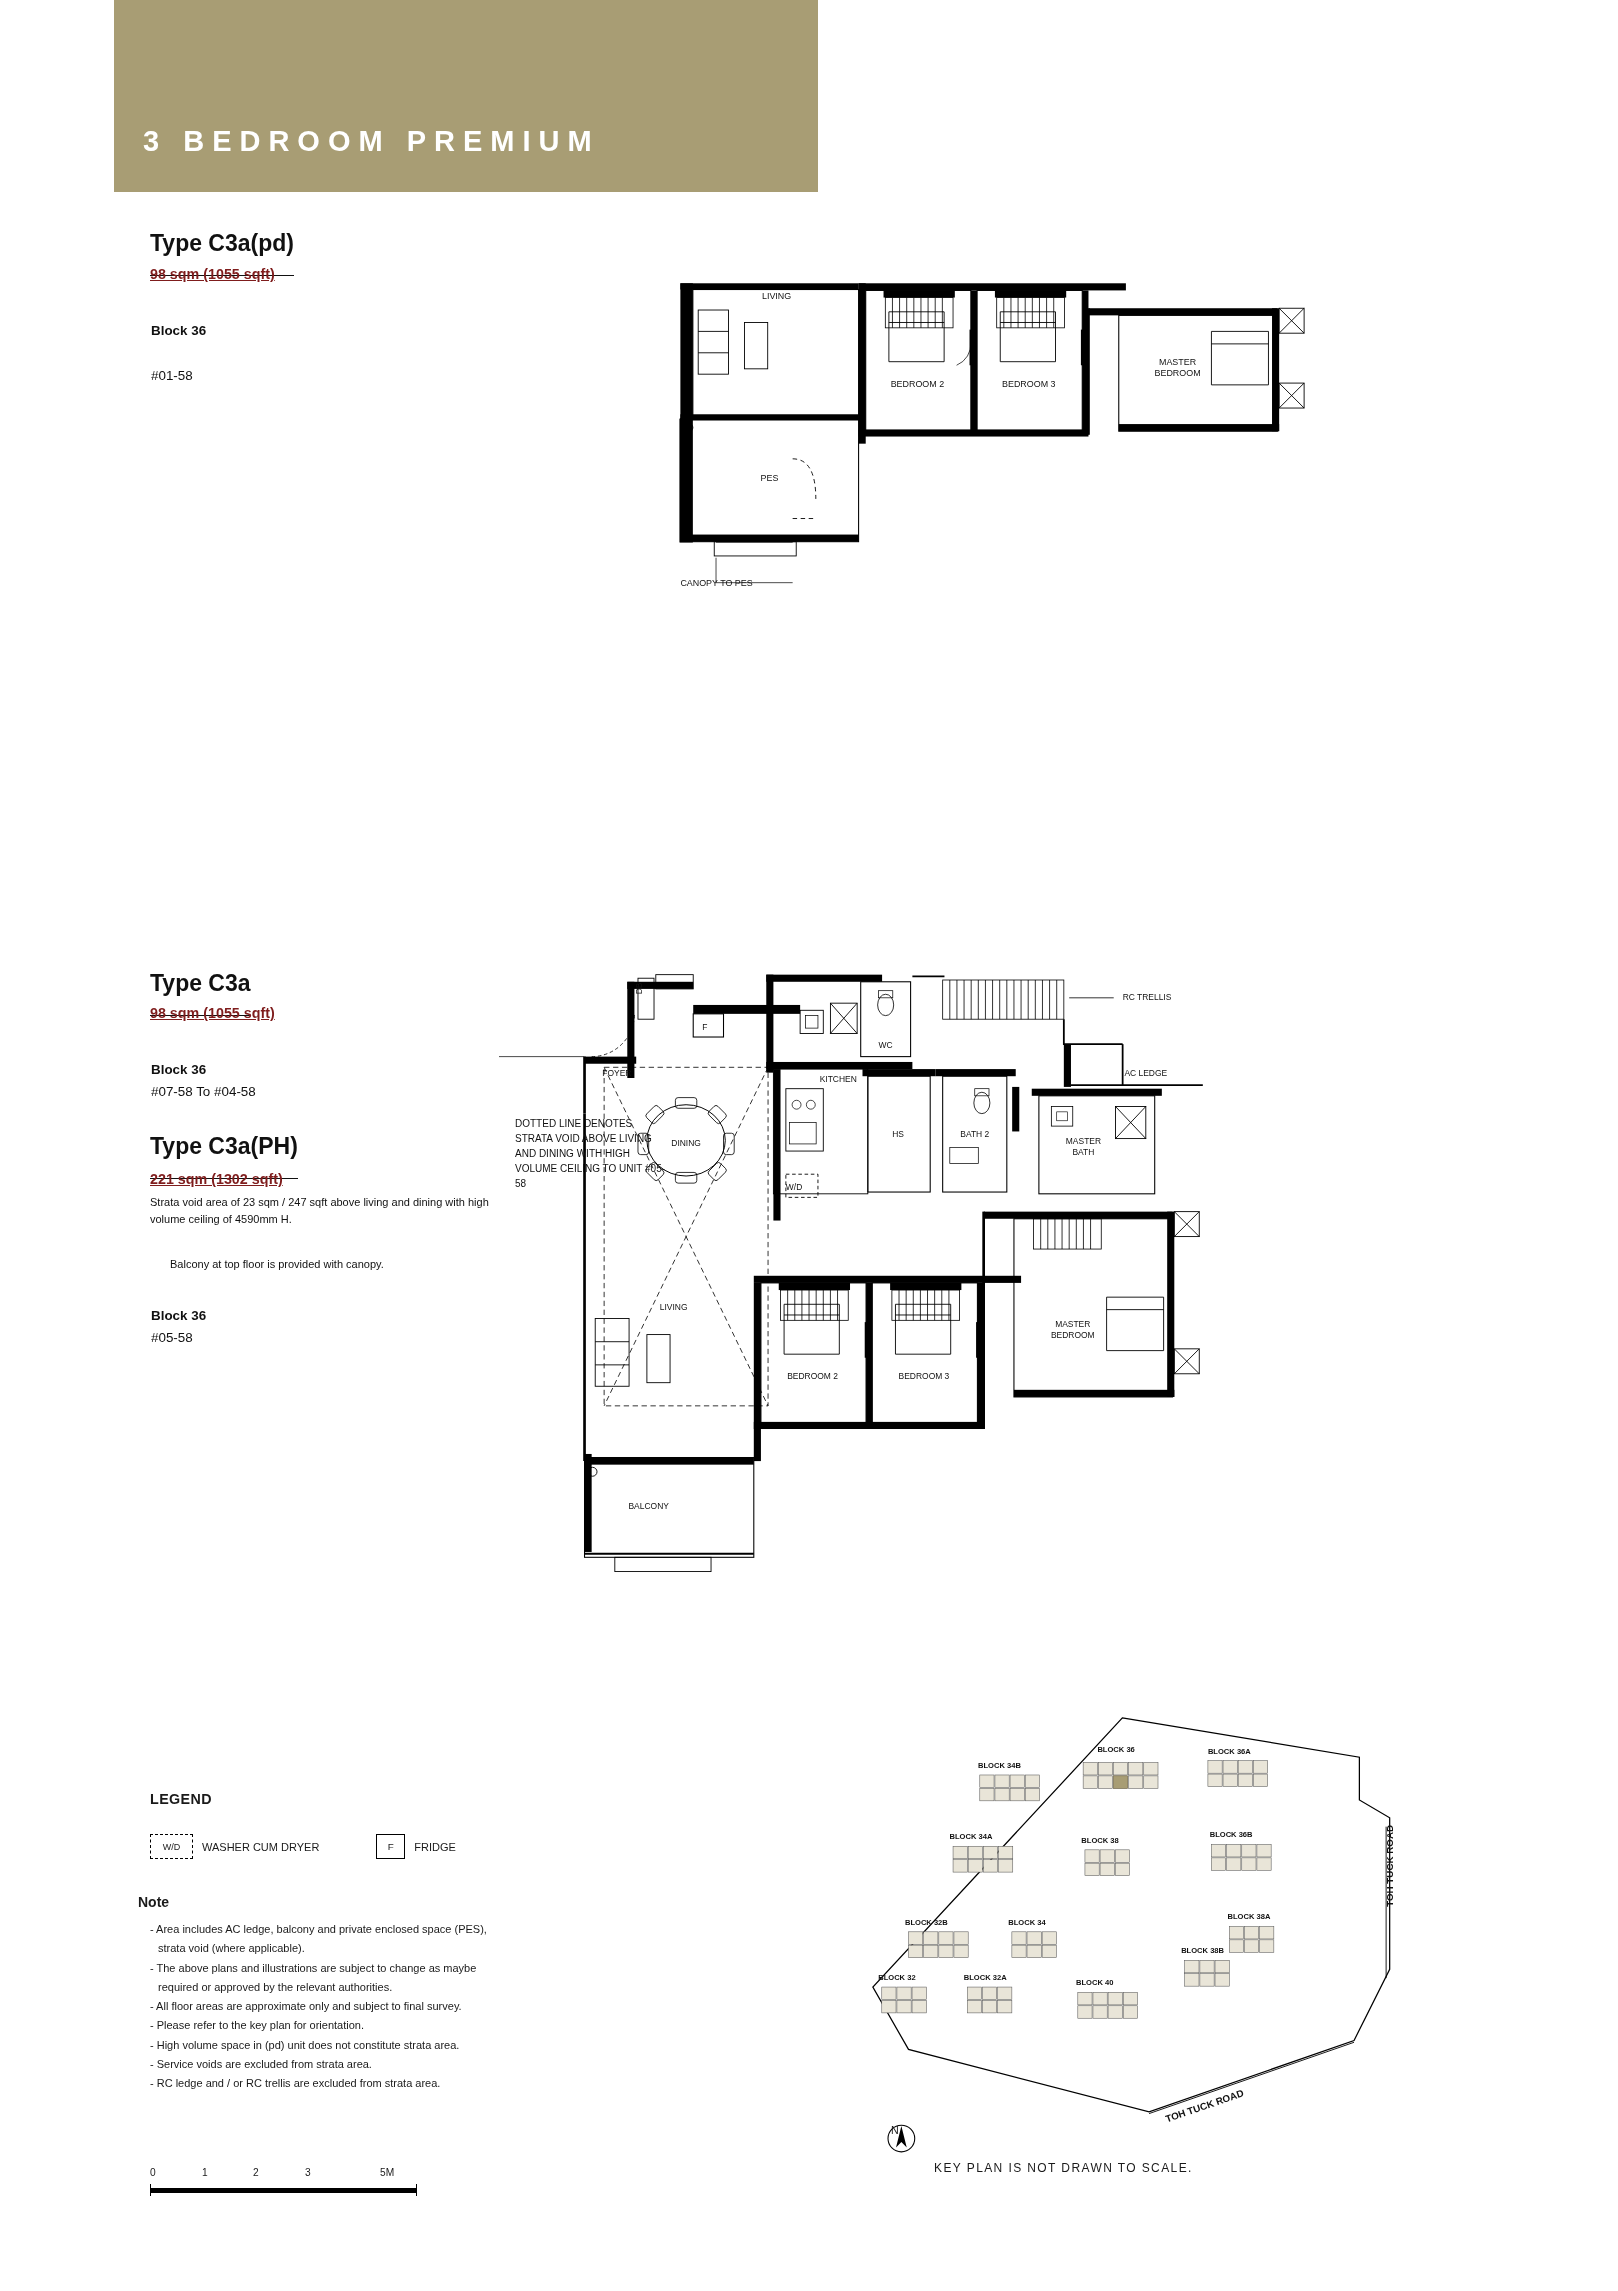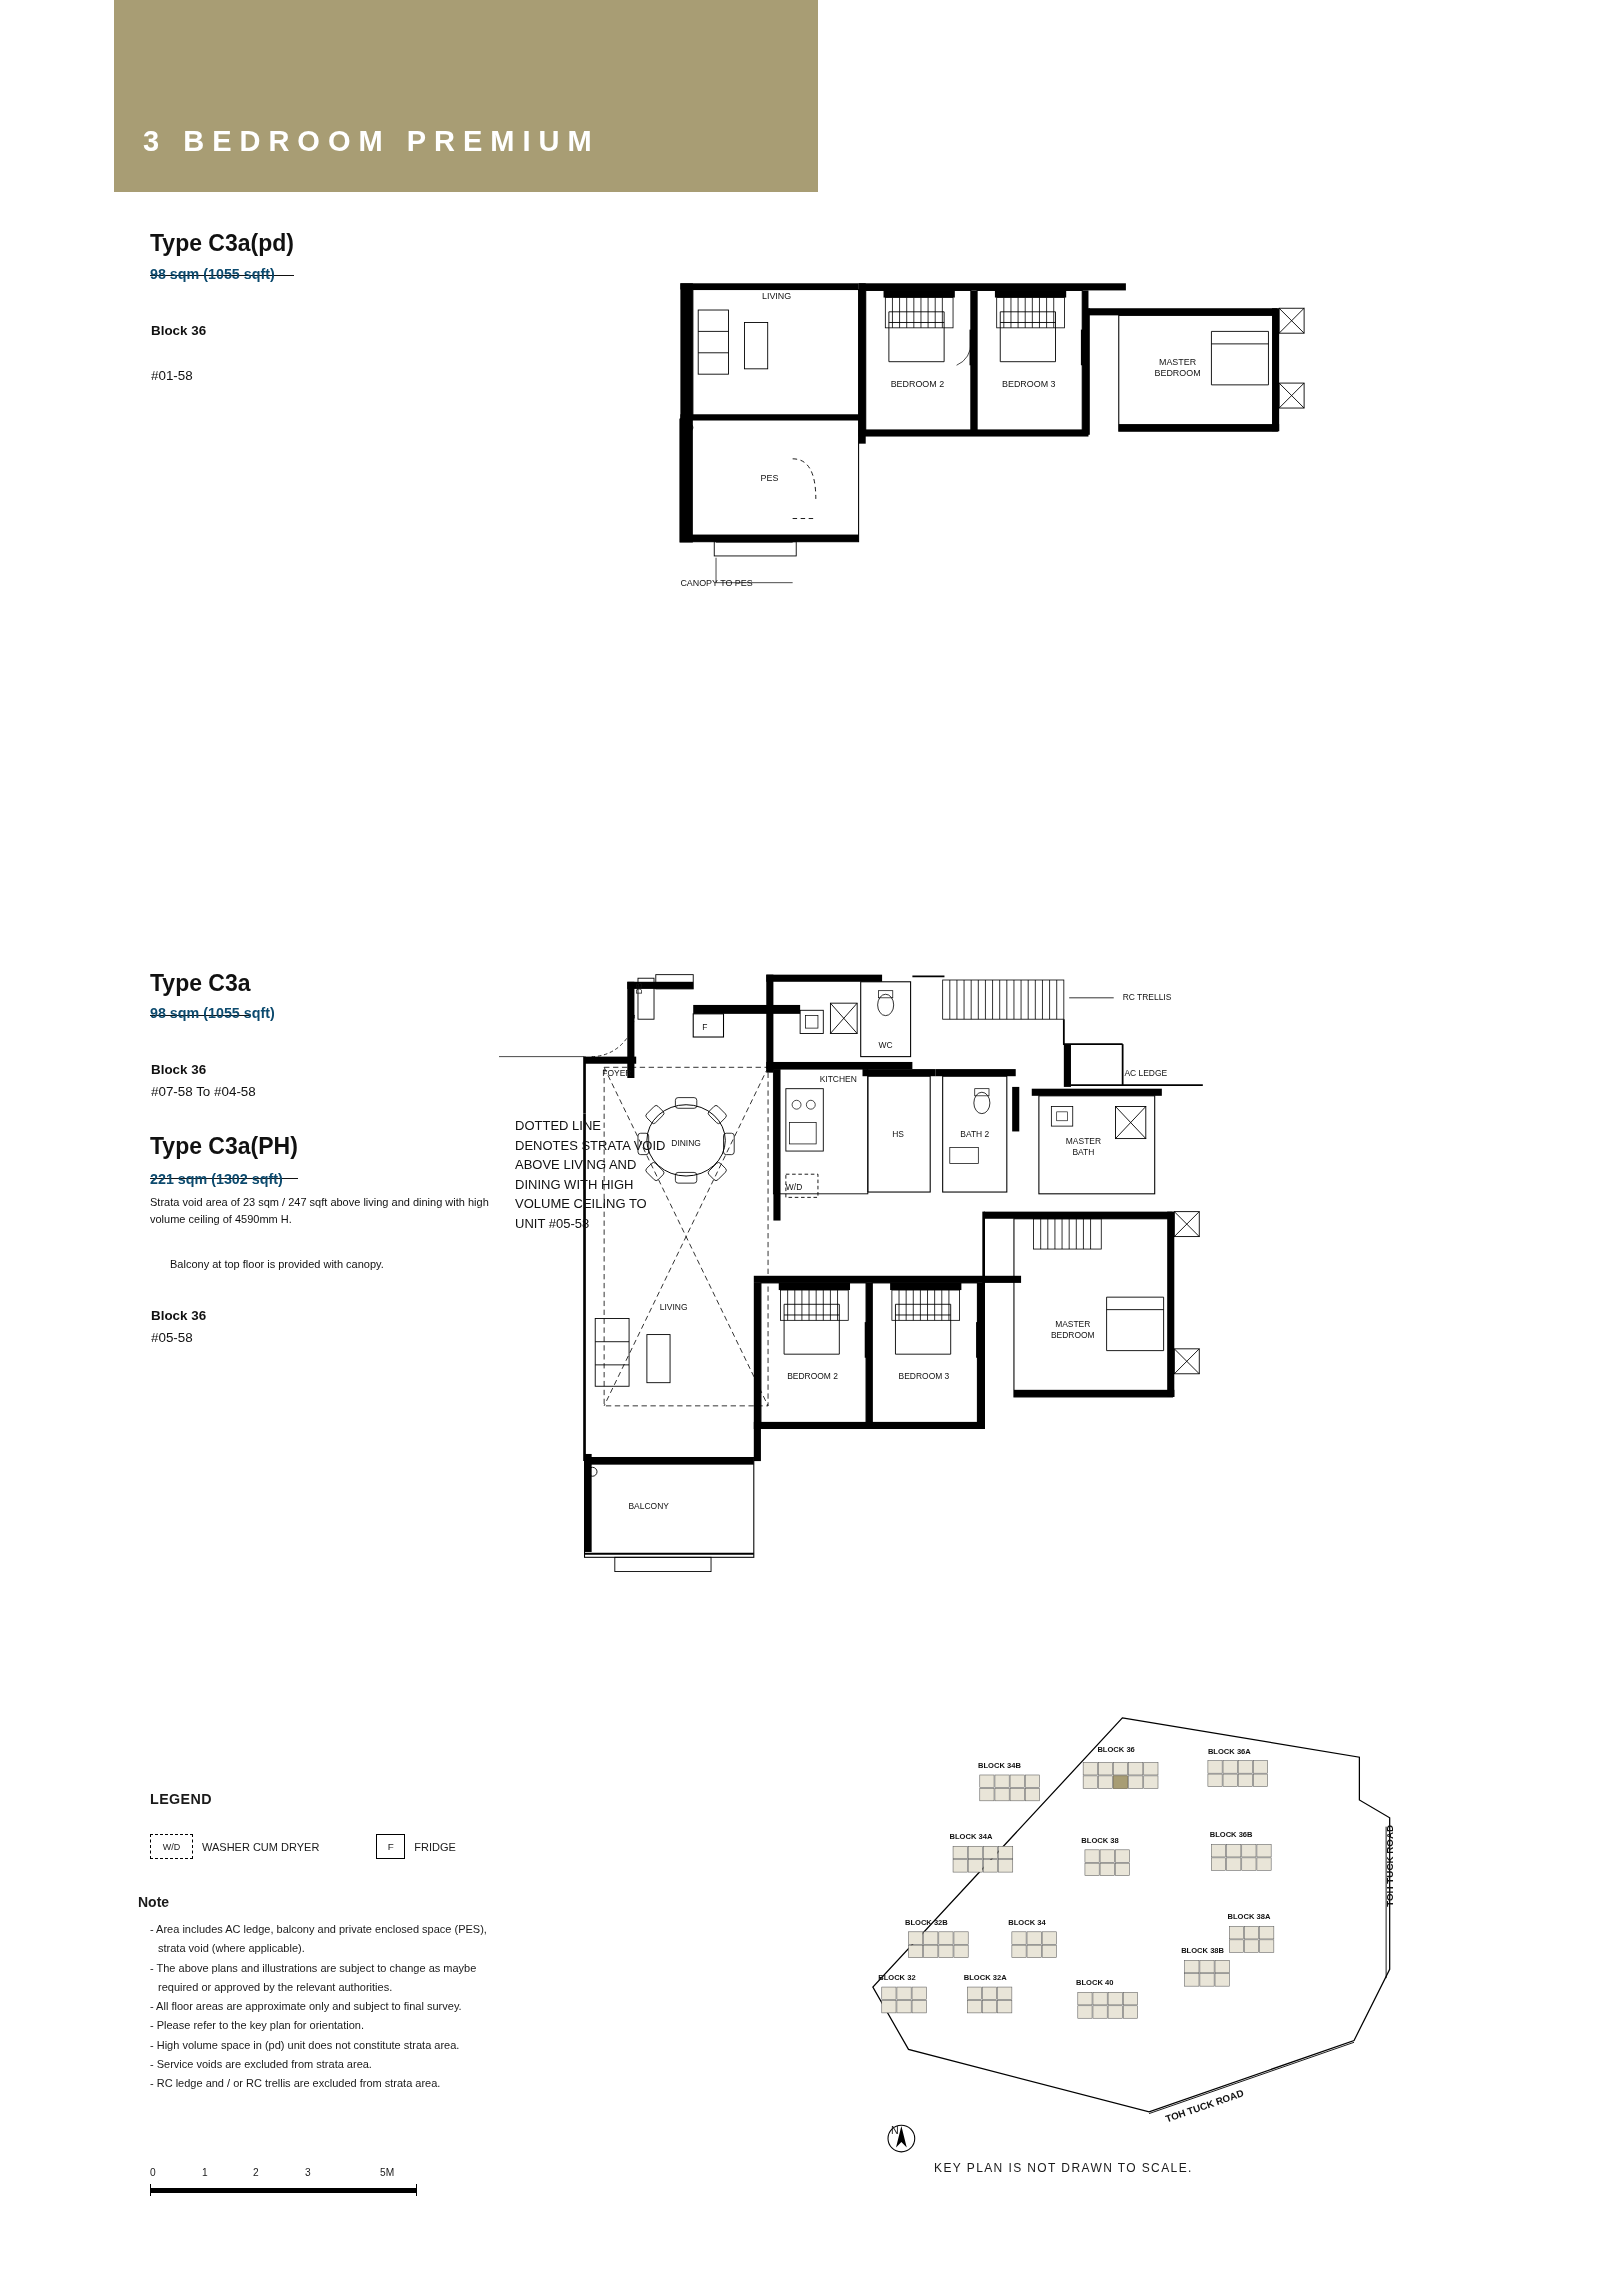--- a/index.html
+++ b/index.html
@@ -48,21 +48,22 @@
     font-weight: bold;
     color: #111;
     border-bottom: 1.8px solid #111;
     padding-bottom: 18px;
     display: inline-block;
   }
   .type-area {
     position: absolute;
     font-size: 14.3px;
     font-weight: bold;
-    color: #0c4a6e;
+    color: #7f1d1d;
+    text-decoration: underline;
   }
   .blk {
     position: absolute;
     font-size: 13.4px;
     font-weight: bold;
     color: #111;
     line-height: 1.5;
   }
   .unit {
     position: absolute;
@@ -520,21 +521,21 @@
         <text x="644" y="422" text-anchor="middle">BEDROOM</text>
         <text x="168" y="614" text-anchor="middle">BALCONY</text>
       </g>
 
       <g stroke="#000" stroke-width="0.8" fill="none">
         <path d="M0 106 L96 106"></path>
       </g>
     </svg>
   </div>
 
-  <div style="position:absolute; left:515px; top:1116px; width:151px; font-size:13px; line-height:1.5; color:#111;">DOTTED LINE DENOTES STRATA VOID ABOVE LIVING AND DINING WITH HIGH VOLUME CEILING TO UNIT #05-58</div>
+  <div style="position:absolute; left:515px; top:1116px; width:151px; font-size:10px; line-height:1.5; color:#111;">DOTTED LINE DENOTES STRATA VOID ABOVE LIVING AND DINING WITH HIGH VOLUME CEILING TO UNIT #05-58</div>
 
   <div class="legend-title">LEGEND</div>
   <div class="legend-row">
     <span class="legend-box-dashed">W/D</span>
     <span>WASHER CUM DRYER</span>
     <span class="legend-gap"></span>
     <span class="legend-box-solid">F</span>
     <span>FRIDGE</span>
   </div>
 

